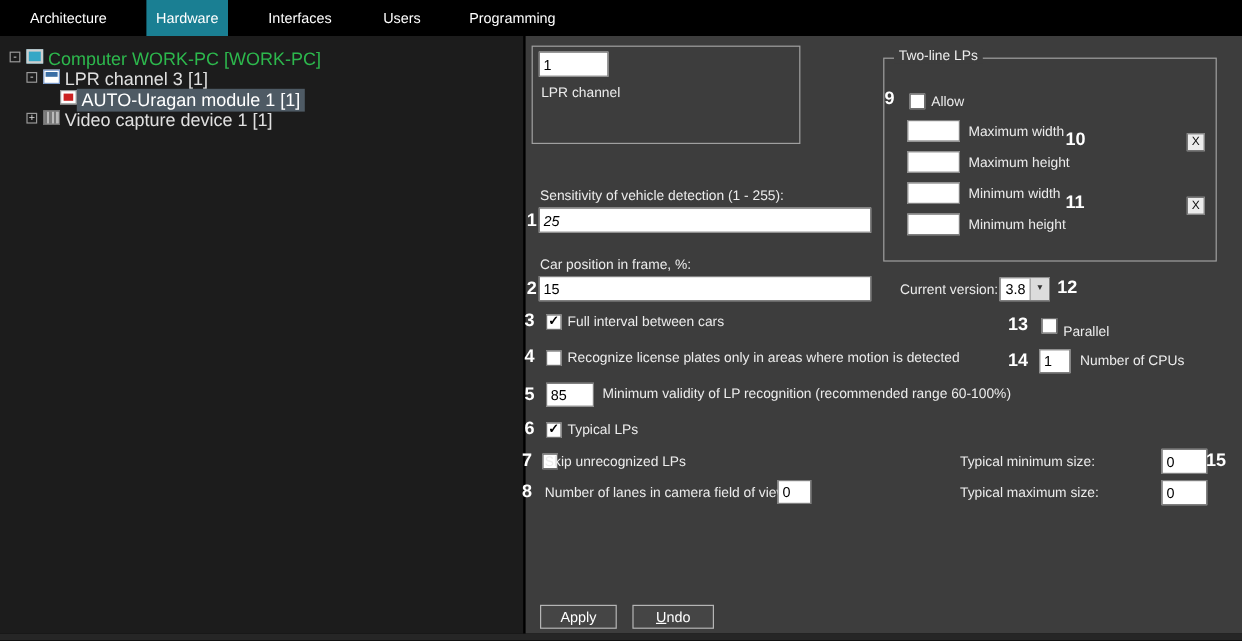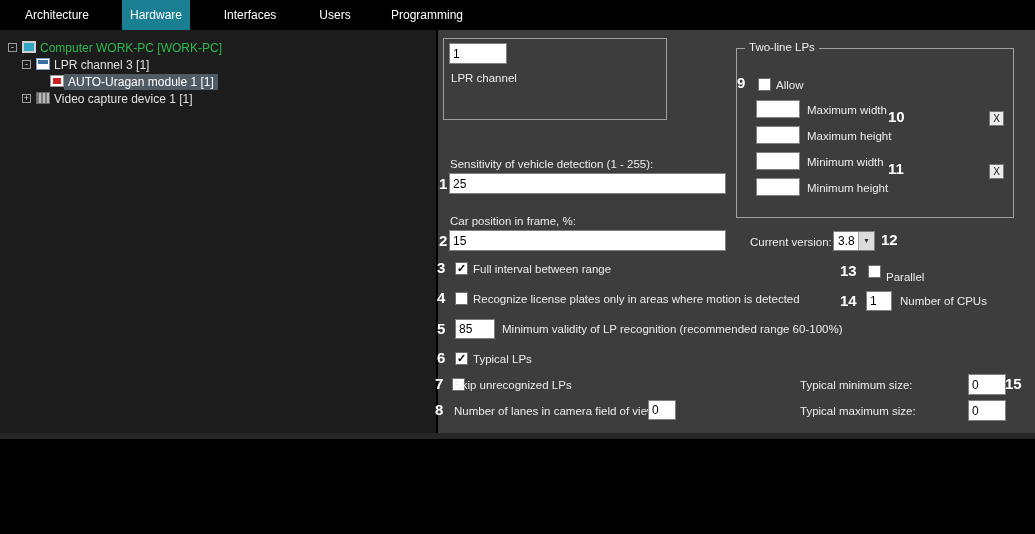--- a/index.html
+++ b/index.html
@@ -1,35 +1,35 @@
 <!DOCTYPE html>
 <html><head>
 <meta charset="utf-8">
 <style>
   * { margin:0; padding:0; box-sizing:border-box; }
   html,body { background:#000; }
   .app {
-    position:relative; width:1035px; height:439px; overflow:hidden;
+    position:relative; width:1035px; height:534px; overflow:hidden;
     background:#000; font-family:"Liberation Sans", sans-serif;
   }
   
   .topbar { position:absolute; left:0; top:0; width:1035px; height:30px; background:#000; }
   .tab {
     position:absolute; top:0; height:30px; line-height:30px; text-align:center;
     color:#fff; font-size:12px; cursor:default; white-space:nowrap;
   }
   .tab.active { background:#1a7f93; }
   
   .tree-panel { position:absolute; left:0; top:30px; width:436px; height:498px; background:#1c1c1c; }
   .tree-row { position:absolute; left:0; height:17px; width:100%; }
   .expander {
     position:absolute; width:9px; height:9px; top:3px; border:1px solid #9a9a9a;
     background:#1c1c1c; color:#ddd; font-size:9px; line-height:7px; text-align:center; cursor:default;
   }
-  .tree-label { position:absolute; top:1px; font-size:12px; color:#e0e0e0; white-space:nowrap; cursor:default; }
+  .tree-label { position:absolute; top:1px; font-size:15px; color:#e0e0e0; white-space:nowrap; cursor:default; }
   .tree-label.green { color:#2db84d; }
   .tree-label.selected { background:#4e5a64; color:#fff; padding:1px 4px; top:0; }
   .ticon { position:absolute; top:1px; width:14px; height:12px; }
   .ticon.computer { background:#35a7c6; border:2px solid #cfcfcf; }
   .ticon.lpr { background:#fff; border:1px solid #7a9ac9; }
   .ticon.lpr::after { content:""; position:absolute; left:1px; top:1px; right:1px; height:4px; background:#3a6ea5; }
   .ticon.uragan { background:#fff; border:1px solid #999; }
   .ticon.uragan::after { content:""; position:absolute; left:2px; top:2px; width:8px; height:6px; background:#cc2222; }
   .ticon.video { background:#b9b9b9; border:1px solid #666;
     background-image:repeating-linear-gradient(90deg,#777 0 2px,#b9b9b9 2px 4px); }
@@ -104,27 +104,27 @@
     </div>
   </aside>
 
   <main class="settings-panel">
 
     <div class="groupbox" style="left:5px;top:8px;width:224px;height:82px"></div>
     <input class="field" style="left: 11px; top: 13px; width: 58px; height: 21px;" value="1">
     <span class="label" style="left:13px;top:41px">LPR channel</span>
 
     <span class="label" style="left:12px;top:127px">Sensitivity of vehicle detection (1 - 255):</span>
-    <input class="field" style="left: 11px; top: 143px; width: 277px; height: 21px;" value="25">
+    <input class="field" style="left: 11px; top: 143px; width: 277px; height: 21px; font-style: italic;" value="25">
 
     <span class="label" style="left:12px;top:184px">Car position in frame, %:</span>
     <input class="field" style="left: 11px; top: 200px; width: 277px; height: 21px;" value="15">
 
     <div class="checkbox" style="left:17px;top:232px">✓</div>
-    <span class="label" style="left:35px;top:232px">Full interval between range</span>
+    <span class="label" style="left:35px;top:232px">Full interval between cars</span>
 
     <div class="checkbox" style="left:17px;top:262px"></div>
     <span class="label" style="left:35px;top:262px">Recognize license plates only in areas where motion is detected</span>
 
     <input class="field" style="left: 17px; top: 289px; width: 40px; height: 20px;" value="85">
     <span class="label" style="left:64px;top:292px">Minimum validity of LP recognition (recommended range 60-100%)</span>
 
     <div class="checkbox" style="left:17px;top:322px">✓</div>
     <span class="label" style="left:35px;top:322px">Typical LPs</span>
 

